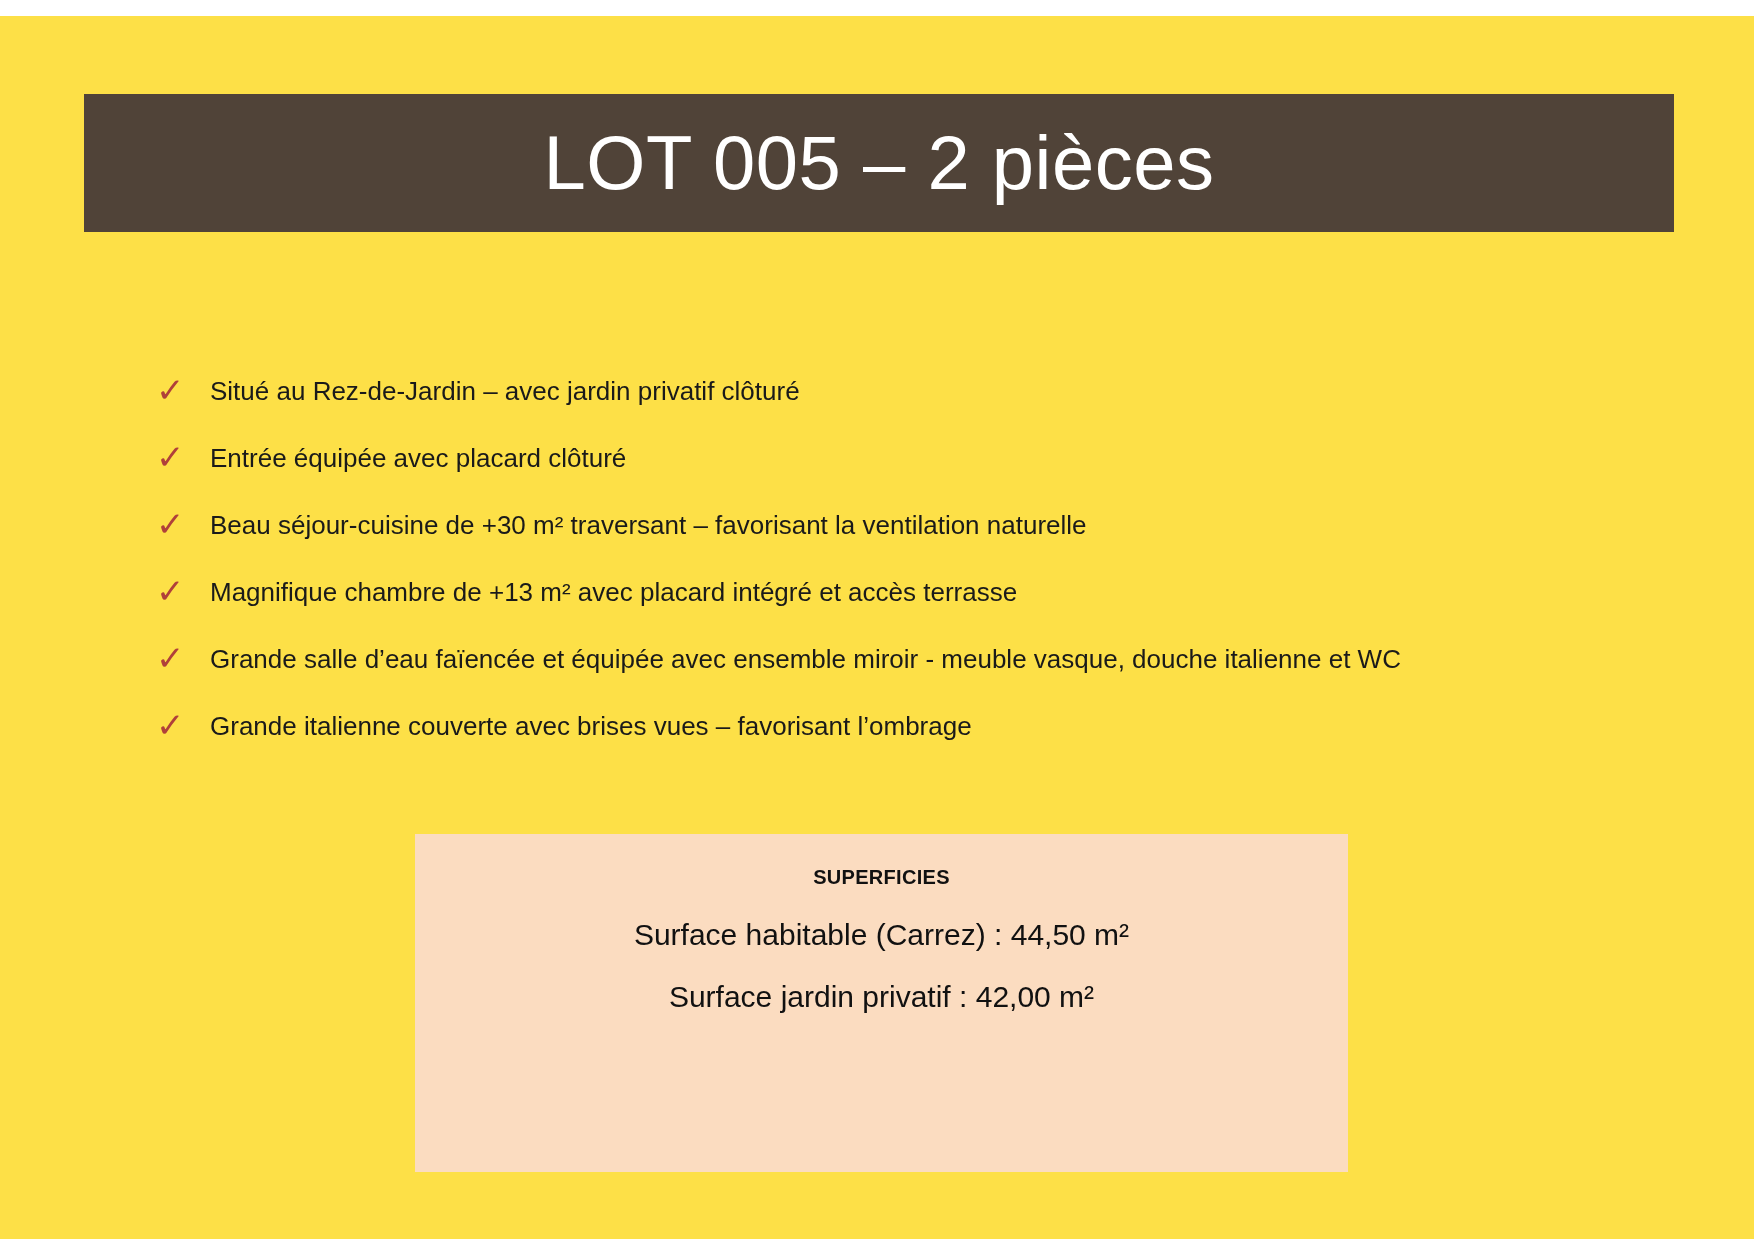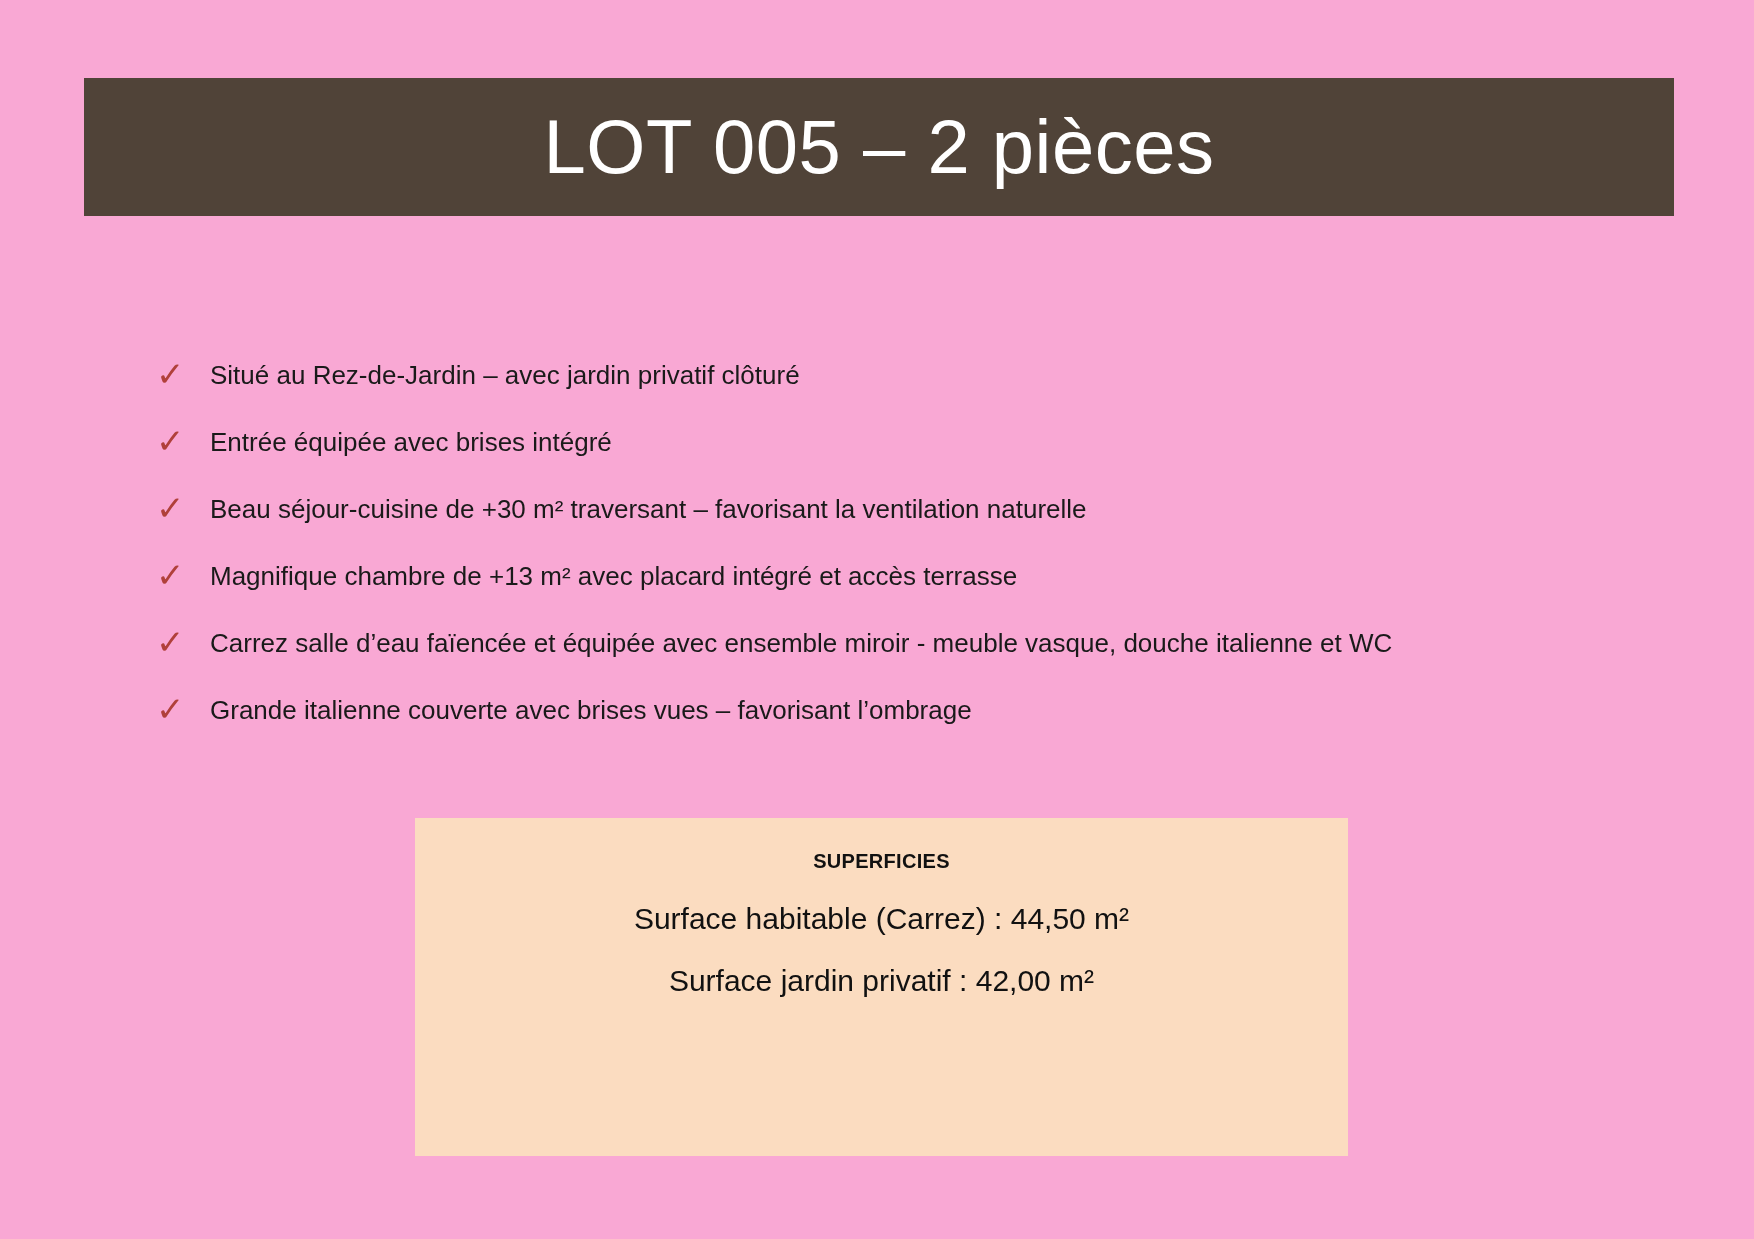--- a/index.html
+++ b/index.html
@@ -12,21 +12,22 @@
     height: 1239px;
     font-family: "Liberation Sans", sans-serif;
     color: #000000;
     position: relative;
     overflow: hidden;
   }
 
   .slide {
     position: absolute;
     inset: 0;
-    background: #f9a8d4;
+    background: #fde047;
+    margin-top: 16px;
   }
 
   
   .title-banner {
     position: absolute;
     left: 84px;
     top: 78px;
     width: 1590px;
     height: 138px;
     background: #504338;
@@ -113,36 +114,36 @@
 
   <div class="bullets">
 
     <div class="bullet-row">
       <span class="check-icon">✓</span>
       <span class="bullet-text">Situé au Rez-de-Jardin – avec jardin privatif clôturé</span>
     </div>
 
     <div class="bullet-row">
       <span class="check-icon">✓</span>
-      <span class="bullet-text">Entrée équipée avec brises intégré</span>
+      <span class="bullet-text">Entrée équipée avec placard clôturé</span>
     </div>
 
     <div class="bullet-row">
       <span class="check-icon">✓</span>
       <span class="bullet-text">Beau séjour-cuisine de +30 m² traversant – favorisant la ventilation naturelle</span>
     </div>
 
     <div class="bullet-row">
       <span class="check-icon">✓</span>
       <span class="bullet-text">Magnifique chambre de +13 m² avec placard intégré et accès terrasse</span>
     </div>
 
     <div class="bullet-row">
       <span class="check-icon">✓</span>
-      <span class="bullet-text">Carrez salle d’eau faïencée et équipée avec ensemble miroir - meuble vasque, douche italienne et WC</span>
+      <span class="bullet-text">Grande salle d’eau faïencée et équipée avec ensemble miroir - meuble vasque, douche italienne et WC</span>
     </div>
 
     <div class="bullet-row">
       <span class="check-icon">✓</span>
       <span class="bullet-text">Grande italienne couverte avec brises vues – favorisant l’ombrage</span>
     </div>
 
   </div>
 
   <div class="superficies-box">

